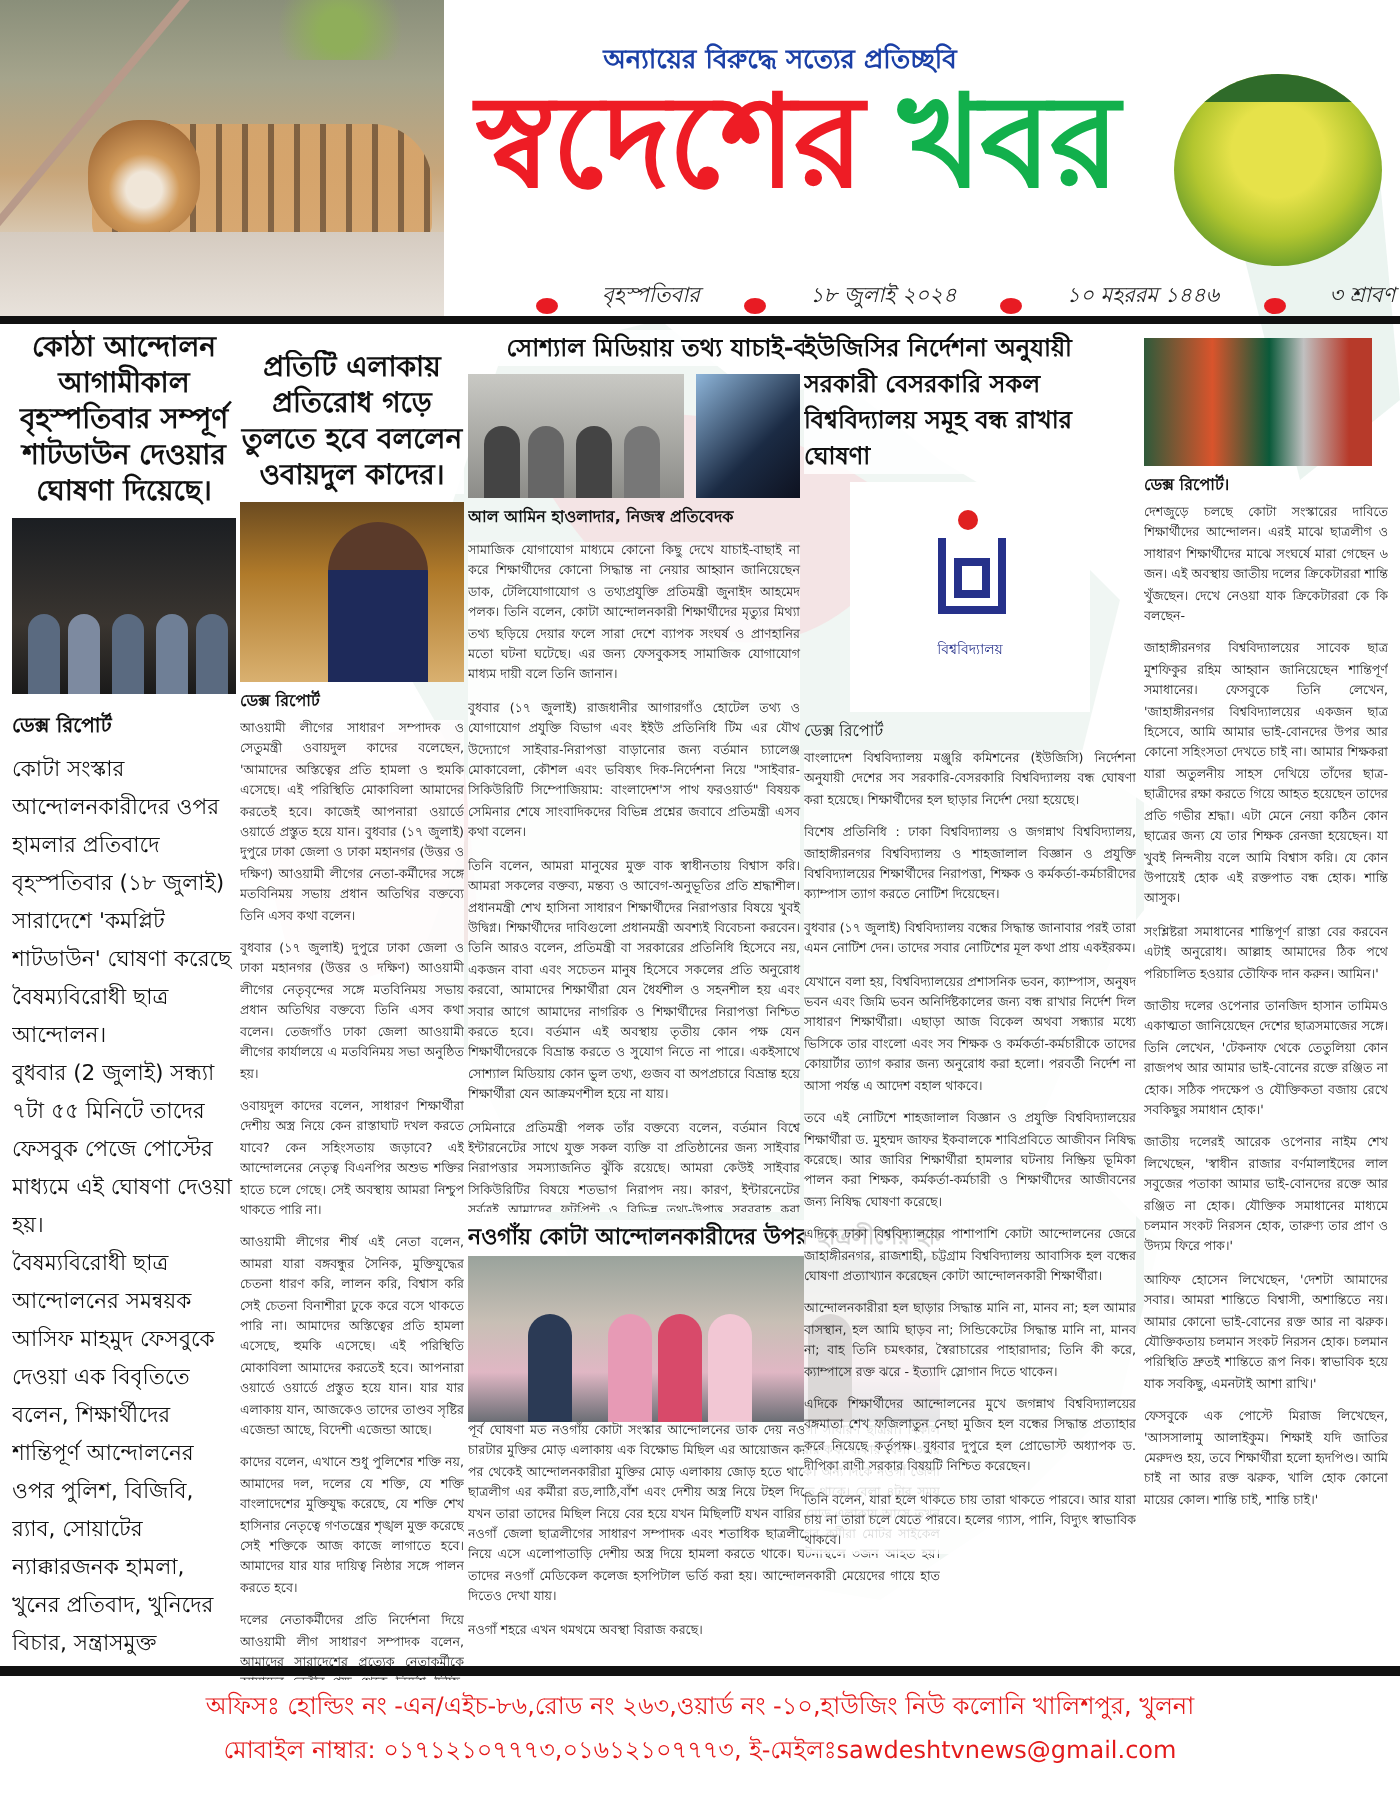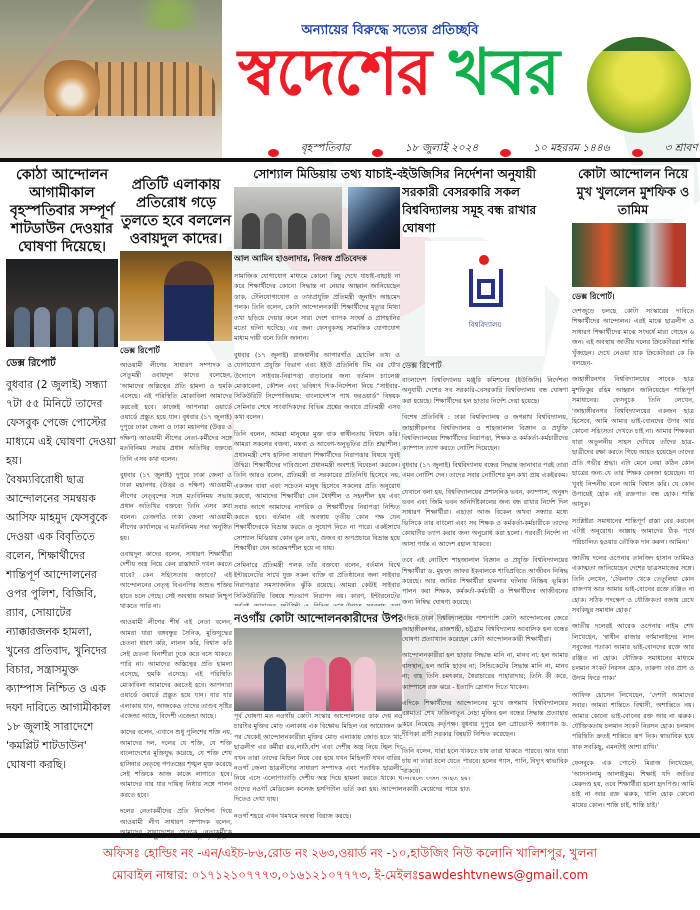--- a/index.html
+++ b/index.html
@@ -114,20 +114,21 @@
   <h2 class="headline">কোঠা আন্দোলন আগামীকাল বৃহস্পতিবার সম্পূর্ণ শাটডাউন দেওয়ার ঘোষণা দিয়েছে।</h2>
   <div class="photo ph-protest">
     <div class="p" style="left:8px"></div>
       <div class="p" style="left:28px;background:#7d8aa0"></div>
       <div class="p" style="left:50px"></div>
       <div class="p" style="left:72px;background:#6f7f96"></div>
       <div class="p" style="left:92px"></div>
   </div>
   <div class="byline" style="font-size:10px;margin-top:8px">ডেক্স রিপোর্ট</div>
   <div class="body-lg">
+    <p>কোটা সংস্কার আন্দোলনকারীদের ওপর হামলার প্রতিবাদে বৃহস্পতিবার (১৮ জুলাই) সারাদেশে 'কমপ্লিট শাটডাউন' ঘোষণা করেছে বৈষম্যবিরোধী ছাত্র আন্দোলন।</p>
     <p>বুধবার (2 জুলাই) সন্ধ্যা ৭টা ৫৫ মিনিটে তাদের ফেসবুক পেজে পোস্টের মাধ্যমে এই ঘোষণা দেওয়া হয়।</p>
     <p>বৈষম্যবিরোধী ছাত্র আন্দোলনের সমন্বয়ক আসিফ মাহমুদ ফেসবুকে দেওয়া এক বিবৃতিতে বলেন, শিক্ষার্থীদের শান্তিপূর্ণ আন্দোলনের ওপর পুলিশ, বিজিবি, র‍্যাব, সোয়াটের ন্যাক্কারজনক হামলা, খুনের প্রতিবাদ, খুনিদের বিচার, সন্ত্রাসমুক্ত ক্যাম্পাস নিশ্চিত ও এক দফা দাবিতে আগামীকাল ১৮ জুলাই সারাদেশে 'কমপ্লিট শাটডাউন' ঘোষণা করছি।</p>
 
   </div>
 </article>
 
 <article class="col c2" style="max-height: 665px; overflow: hidden;">
   <h2 class="headline">প্রতিটি এলাকায় প্রতিরোধ গড়ে তুলতে হবে বললেন ওবায়দুল কাদের।</h2>
   <div class="photo ph-quader">
       <div class="man"></div>
@@ -194,21 +195,20 @@
     <p>যেখানে বলা হয়, বিশ্ববিদ্যালয়ের প্রশাসনিক ভবন, ক্যাম্পাস, অনুষদ ভবন এবং জিমি ভবন অনির্দিষ্টকালের জন্য বন্ধ রাখার নির্দেশ দিল সাধারণ শিক্ষার্থীরা। এছাড়া আজ বিকেল অথবা সন্ধ্যার মধ্যে ভিসিকে তার বাংলো এবং সব শিক্ষক ও কর্মকর্তা-কর্মচারীকে তাদের কোয়ার্টার ত্যাগ করার জন্য অনুরোধ করা হলো। পরবর্তী নির্দেশ না আসা পর্যন্ত এ আদেশ বহাল থাকবে।</p>
     <p>তবে এই নোটিশে শাহজালাল বিজ্ঞান ও প্রযুক্তি বিশ্ববিদ্যালয়ের শিক্ষার্থীরা ড. মুহম্মদ জাফর ইকবালকে শাবিপ্রবিতে আজীবন নিষিদ্ধ করেছে। আর জাবির শিক্ষার্থীরা হামলার ঘটনায় নিষ্ক্রিয় ভূমিকা পালন করা শিক্ষক, কর্মকর্তা-কর্মচারী ও শিক্ষার্থীদের আজীবনের জন্য নিষিদ্ধ ঘোষণা করেছে।</p>
     <p>এদিকে ঢাকা বিশ্ববিদ্যালয়ের পাশাপাশি কোটা আন্দোলনের জেরে জাহাঙ্গীরনগর, রাজশাহী, চট্টগ্রাম বিশ্ববিদ্যালয় আবাসিক হল বন্ধের ঘোষণা প্রত্যাখ্যান করেছেন কোটা আন্দোলনকারী শিক্ষার্থীরা।</p>
     <p>আন্দোলনকারীরা হল ছাড়ার সিদ্ধান্ত মানি না, মানব না; হল আমার বাসস্থান, হল আমি ছাড়ব না; সিন্ডিকেটের সিদ্ধান্ত মানি না, মানব না; বাহ তিনি চমৎকার, স্বৈরাচারের পাহারাদার; তিনি কী করে, ক্যাম্পাসে রক্ত ঝরে - ইত্যাদি স্লোগান দিতে থাকেন।</p>
     <p>এদিকে শিক্ষার্থীদের আন্দোলনের মুখে জগন্নাথ বিশ্ববিদ্যালয়ের বঙ্গমাতা শেখ ফজিলাতুন নেছা মুজিব হল বন্ধের সিদ্ধান্ত প্রত্যাহার করে নিয়েছে কর্তৃপক্ষ। বুধবার দুপুরে হল প্রোভোস্ট অধ্যাপক ড. দীপিকা রাণী সরকার বিষয়টি নিশ্চিত করেছেন।</p>
     <p>তিনি বলেন, যারা হলে থাকতে চায় তারা থাকতে পারবে। আর যারা চায় না তারা চলে যেতে পারবে। হলের গ্যাস, পানি, বিদ্যুৎ স্বাভাবিক থাকবে।</p>
   </div>
 </article>
 
 <article class="col c5" style="max-height: 665px; overflow: hidden;">
-  <h2 class="headline" style="font-size:12.5px">কোটা আন্দোলন নিয়ে মুখ খুললেন মুশফিক ও তামিম</h2>
   <div class="photo ph-cricket" style="margin-top:4px"></div>
   <div class="byline">ডেক্স রিপোর্ট।</div>
   <div class="body-sm">
     <p>দেশজুড়ে চলছে কোটা সংস্কারের দাবিতে শিক্ষার্থীদের আন্দোলন। এরই মাঝে ছাত্রলীগ ও সাধারণ শিক্ষার্থীদের মাঝে সংঘর্ষে মারা গেছেন ৬ জন। এই অবস্থায় জাতীয় দলের ক্রিকেটাররা শান্তি খুঁজছেন। দেখে নেওয়া যাক ক্রিকেটাররা কে কি বলছেন-</p>
     <p>জাহাঙ্গীরনগর বিশ্ববিদ্যালয়ের সাবেক ছাত্র মুশফিকুর রহিম আহ্বান জানিয়েছেন শান্তিপূর্ণ সমাধানের। ফেসবুকে তিনি লেখেন, 'জাহাঙ্গীরনগর বিশ্ববিদ্যালয়ের একজন ছাত্র হিসেবে, আমি আমার ভাই-বোনদের উপর আর কোনো সহিংসতা দেখতে চাই না। আমার শিক্ষকরা যারা অতুলনীয় সাহস দেখিয়ে তাঁদের ছাত্র-ছাত্রীদের রক্ষা করতে গিয়ে আহত হয়েছেন তাদের প্রতি গভীর শ্রদ্ধা। এটা মেনে নেয়া কঠিন কোন ছাত্রের জন্য যে তার শিক্ষক রেনজা হয়েছেন। যা খুবই নিন্দনীয় বলে আমি বিশ্বাস করি। যে কোন উপায়েই হোক এই রক্তপাত বন্ধ হোক। শান্তি আসুক।</p>
     <p>সংশ্লিষ্টরা সমাধানের শান্তিপূর্ণ রাস্তা বের করবেন এটাই অনুরোধ। আল্লাহ আমাদের ঠিক পথে পরিচালিত হওয়ার তৌফিক দান করুন। আমিন।'</p>
     <p>জাতীয় দলের ওপেনার তানজিদ হাসান তামিমও একাত্মতা জানিয়েছেন দেশের ছাত্রসমাজের সঙ্গে। তিনি লেখেন, 'টেকনাফ থেকে তেতুলিয়া কোন রাজপথ আর আমার ভাই-বোনের রক্তে রঞ্জিত না হোক। সঠিক পদক্ষেপ ও যৌক্তিকতা বজায় রেখে সবকিছুর সমাধান হোক।'</p>
     <p>জাতীয় দলেরই আরেক ওপেনার নাইম শেখ লিখেছেন, 'স্বাধীন রাজার বর্ণমালাইদের লাল সবুজের পতাকা আমার ভাই-বোনদের রক্তে আর রঞ্জিত না হোক। যৌক্তিক সমাধানের মাধ্যমে চলমান সংকট নিরসন হোক, তারুণ্য তার প্রাণ ও উদ্যম ফিরে পাক।'</p>
     <p>আফিফ হোসেন লিখেছেন, 'দেশটা আমাদের সবার। আমরা শান্তিতে বিশ্বাসী, অশান্তিতে নয়। আমার কোনো ভাই-বোনের রক্ত আর না ঝরুক। যৌক্তিকতায় চলমান সংকট নিরসন হোক। চলমান পরিস্থিতি দ্রুতই শান্তিতে রূপ নিক। স্বাভাবিক হয়ে যাক সবকিছু, এমনটাই আশা রাখি।'</p>
     <p>ফেসবুকে এক পোস্টে মিরাজ লিখেছেন, 'আসসালামু আলাইকুম। শিক্ষাই যদি জাতির মেরুদণ্ড হয়, তবে শিক্ষার্থীরা হলো হৃদপিণ্ড। আমি চাই না আর রক্ত ঝরুক, খালি হোক কোনো মায়ের কোল। শান্তি চাই, শান্তি চাই।'</p>

